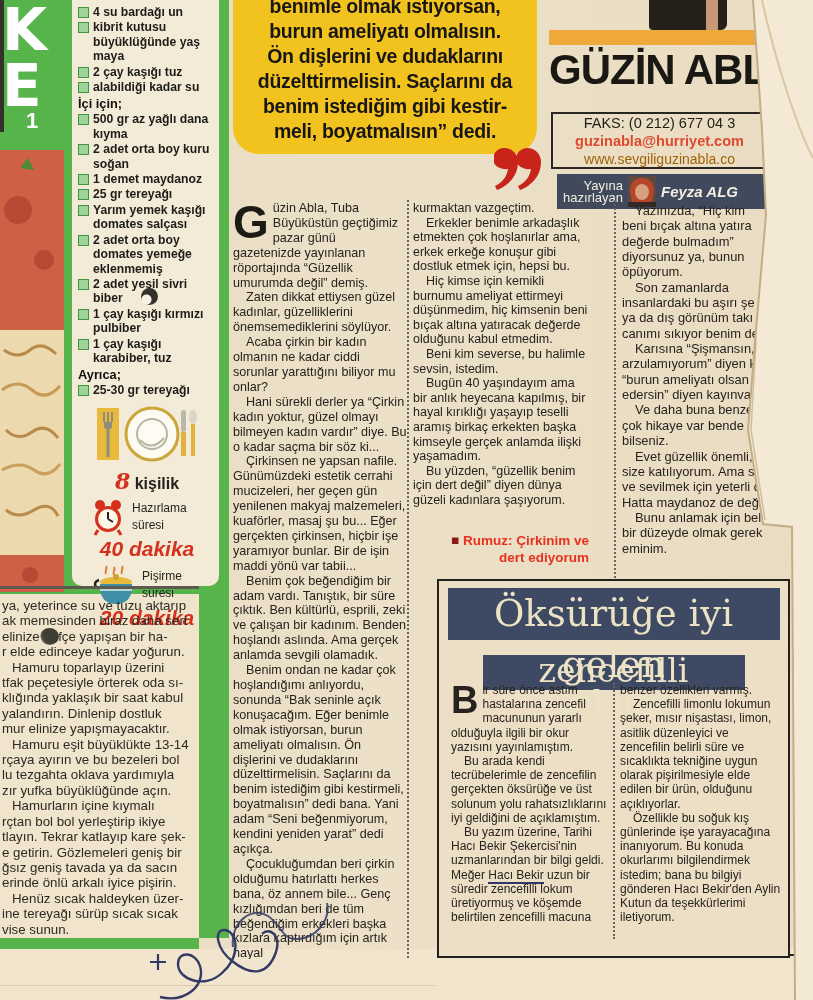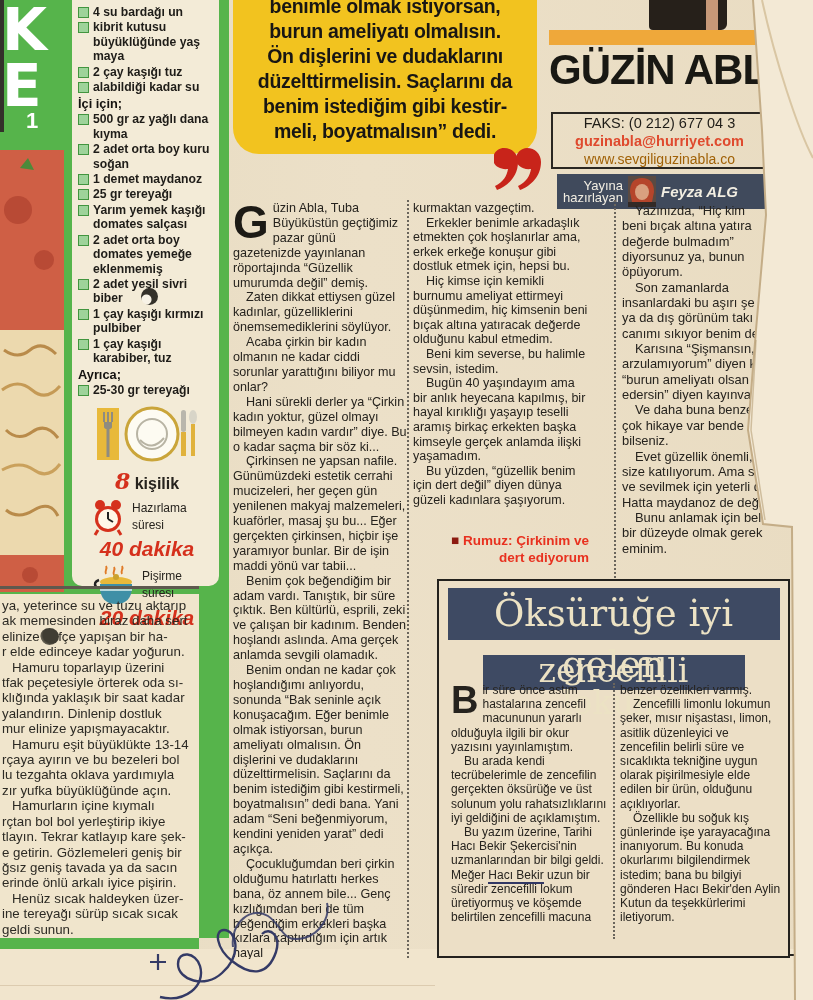--- a/index.html
+++ b/index.html
@@ -242,36 +242,36 @@
 </div>
 
 <div class="abs rule-top-instr"></div>
 <div class="abs instructions">
   <div class="insl">ya, yeterince su ve tuzu aktarıp</div>
     <div class="insl">ak memesinden biraz daha sert</div>
     <div class="insl">elinize &nbsp;&nbsp;&nbsp;&nbsp;fçe yapışan bir ha-</div>
     <div class="insl">r elde edinceye kadar yoğurun.</div>
     <div class="insl ind">Hamuru toparlayıp üzerini</div>
     <div class="insl">tfak peçetesiyle örterek oda sı-</div>
-    <div class="insl">klığında yaklaşık bir saat kadar</div>
+    <div class="insl">klığında yaklaşık bir saat kabul</div>
     <div class="insl">yalandırın. Dinlenip dostluk</div>
     <div class="insl">mur elinize yapışmayacaktır.</div>
     <div class="insl ind">Hamuru eşit büyüklükte 13-14</div>
     <div class="insl">rçaya ayırın ve bu bezeleri bol</div>
     <div class="insl">lu tezgahta oklava yardımıyla</div>
     <div class="insl">zır yufka büyüklüğünde açın.</div>
     <div class="insl ind">Hamurların içine kıymalı</div>
     <div class="insl">rçtan bol bol yerleştirip ikiye</div>
     <div class="insl">tlayın. Tekrar katlayıp kare şek-</div>
     <div class="insl">e getirin. Gözlemeleri geniş bir</div>
     <div class="insl">ğsız geniş tavada ya da sacın</div>
     <div class="insl">erinde önlü arkalı iyice pişirin.</div>
     <div class="insl ind">Henüz sıcak haldeyken üzer-</div>
     <div class="insl">ine tereyağı sürüp sıcak sıcak</div>
-    <div class="insl">geldi sunun.</div>
+    <div class="insl">vise sunun.</div>
 </div>
 
 <div class="abs qbox">
   <div class="qline">benimle olmak istiyorsan,</div>
     <div class="qline">burun ameliyatı olmalısın.</div>
     <div class="qline">Ön dişlerini ve dudaklarını</div>
     <div class="qline">düzelttirmelisin. Saçlarını da</div>
     <div class="qline">benim istediğim gibi kestir-</div>
     <div class="qline">meli, boyatmalısın” dedi.</div>
 </div>

